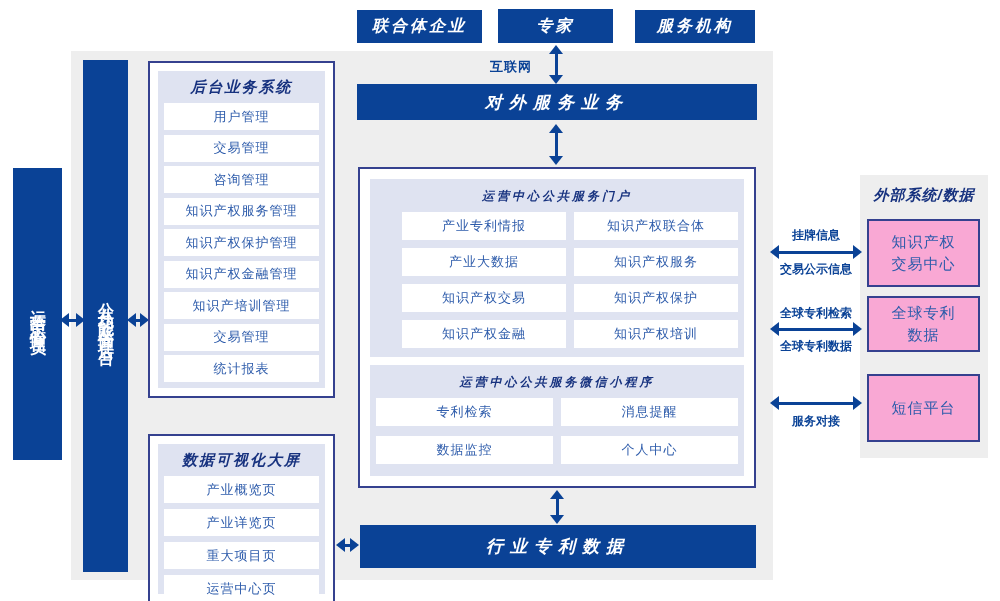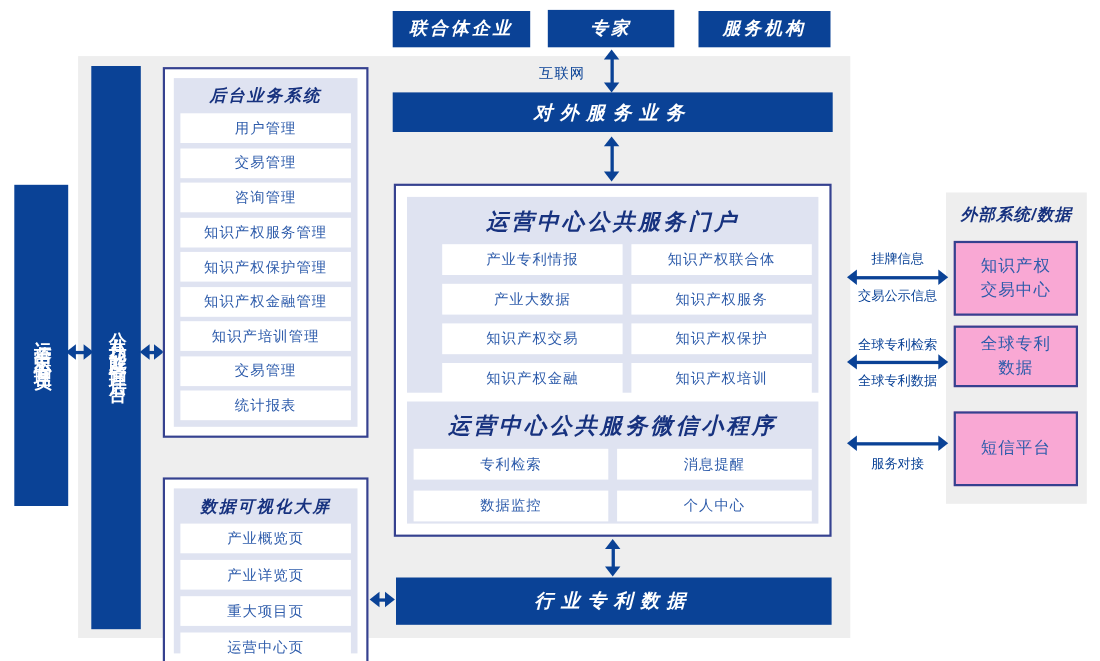--- a/index.html
+++ b/index.html
@@ -21,35 +21,35 @@
   .actor{font-size:16px;letter-spacing:3px;font-style:italic;}
   .banner{font-size:17px;letter-spacing:7px;font-style:italic;}
 
   .vbar{position:absolute;background:var(--blue);color:#fff;display:flex;align-items:center;justify-content:center;
         writing-mode:vertical-rl;text-orientation:upright;font-weight:bold;font-size:16px;}
 
   .frame{position:absolute;background:#fff;border:2px solid var(--navy);padding:8px;}
   .panel{background:var(--panel);width:100%;height:100%;display:flex;flex-direction:column;}
   .sec-title{flex:0 0 auto;text-align:center;font-weight:bold;font-style:italic;color:var(--title);
              font-size:15px;letter-spacing:2px;padding:7px 12px 6px;}
-  .sec-title.big{font-size:20px;letter-spacing:3px;padding:9px 0 7px;}
+  .sec-title.big{font-size:12px;letter-spacing:3px;padding:9px 0 7px;}
   .items{display:flex;flex-direction:column;padding:0 6px 6px;}
   .item{background:#fff;color:var(--item);font-size:13px;letter-spacing:1px;
         display:flex;align-items:center;justify-content:center;flex:0 0 27px;}
   .grid2{display:grid;grid-template-columns:1fr 1fr;column-gap:8px;padding:0 6px 8px;}
   .grid2 .item{height:28px;flex:none;}
 
   .ext-panel{position:absolute;background:var(--gray);}
   .ext-title{position:absolute;width:100%;text-align:center;font-weight:bold;font-style:italic;
              color:var(--title);font-size:15px;letter-spacing:1px;}
   .ext-box{position:absolute;background:#f9a8d4;border:2px solid var(--navy);color:var(--item);
            font-size:15px;display:flex;align-items:center;justify-content:center;text-align:center;
            white-space:pre-line;line-height:1.5;letter-spacing:1px;}
 
-  .lbl{position:absolute;color:var(--blue);font-weight:normal;font-size:12px;text-align:center;}
+  .lbl{position:absolute;color:var(--blue);font-weight:bold;font-size:12px;text-align:center;}
   .lbl-net{font-size:13px;letter-spacing:1px;}
 
   .arr{position:absolute;}
   .arr .shaft{position:absolute;background:var(--blue);}
   .arr-v{width:14px;}
   .arr-v .shaft{left:5.5px;top:6px;bottom:6px;width:3px;}
   .arr-v::before,.arr-v::after{content:"";position:absolute;left:0;border-left:7px solid transparent;border-right:7px solid transparent;}
   .arr-v::before{top:0;border-bottom:9px solid var(--blue);}
   .arr-v::after{bottom:0;border-top:9px solid var(--blue);}
   .arr-h{height:14px;}

